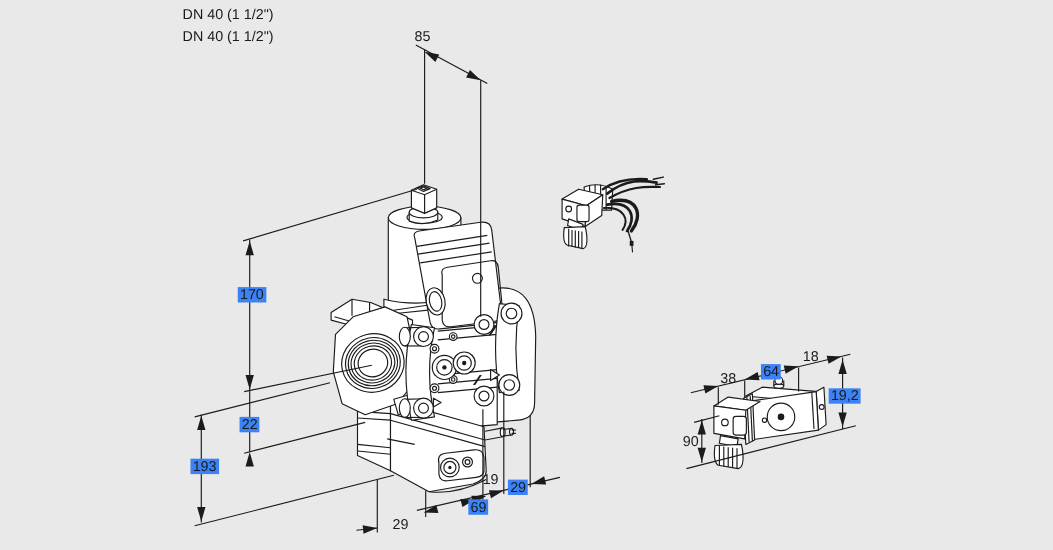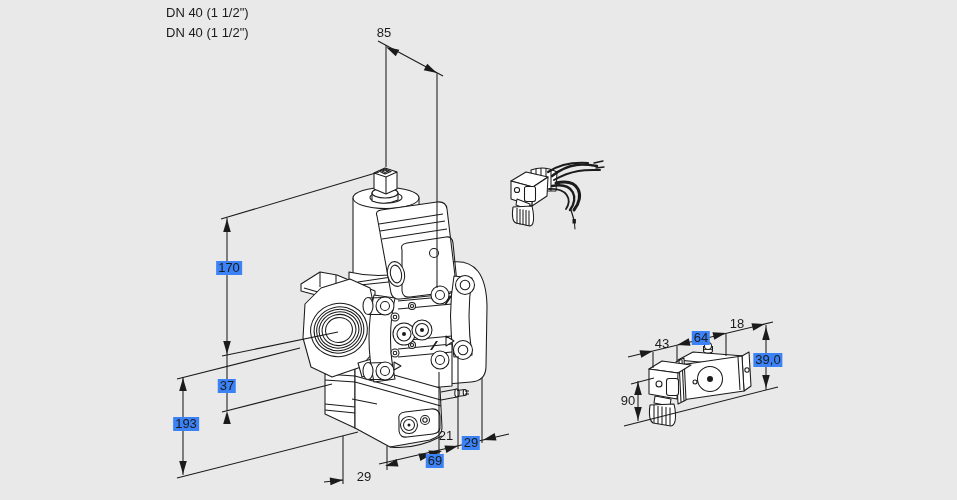--- a/index.html
+++ b/index.html
@@ -300,26 +300,26 @@
 
     <line class="ln" x1="624" y1="426" x2="778" y2="387"></line>
   </g>
 </svg>
 
 <div class="lbl" style="left:166px;top:6px">DN 40 (1 1/2")</div>
 <div class="lbl" style="left:166px;top:26px">DN 40 (1 1/2")</div>
 
 <div class="lbl ctr" style="left:384px;top:33px">85</div>
 <div class="lbl ctr brk" style="left:229px;top:268px">170</div>
-<div class="lbl ctr brk" style="left:227px;top:386px">37</div>
+<div class="lbl ctr brk" style="left:227px;top:386px">22</div>
 <div class="lbl ctr brk" style="left:186px;top:424px">193</div>
 <div class="lbl ctr" style="left:364px;top:477px">29</div>
 <div class="lbl ctr brk" style="left:435px;top:461px">69</div>
-<div class="lbl ctr" style="left:446px;top:436px">21</div>
+<div class="lbl ctr" style="left:446px;top:436px">19</div>
 <div class="lbl ctr brk" style="left:471px;top:443px">29</div>
 
-<div class="lbl ctr" style="left:662px;top:344px">43</div>
+<div class="lbl ctr" style="left:662px;top:344px">38</div>
 <div class="lbl ctr brk" style="left:701px;top:338px">64</div>
 <div class="lbl ctr" style="left:737px;top:324px">18</div>
-<div class="lbl ctr brk" style="left:768px;top:360px">39,0</div>
+<div class="lbl ctr brk" style="left:768px;top:360px">19,2</div>
 <div class="lbl ctr" style="left:628px;top:401px">90</div>
 
 </div>
 
 </body></html>

